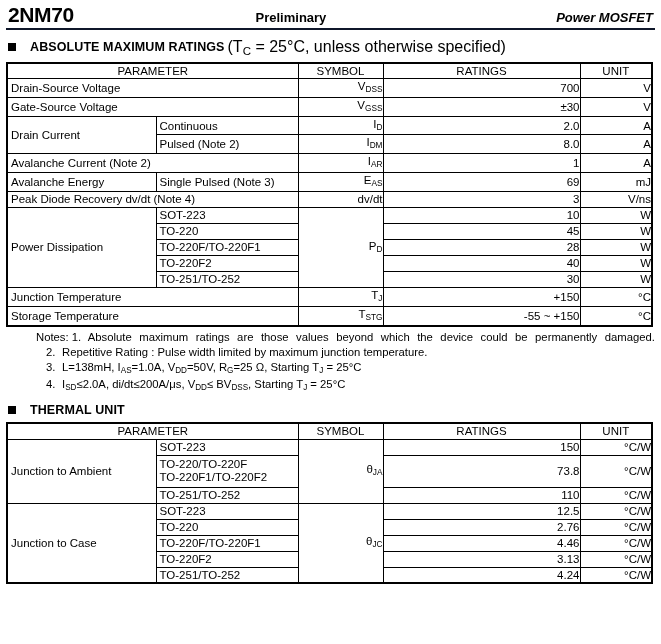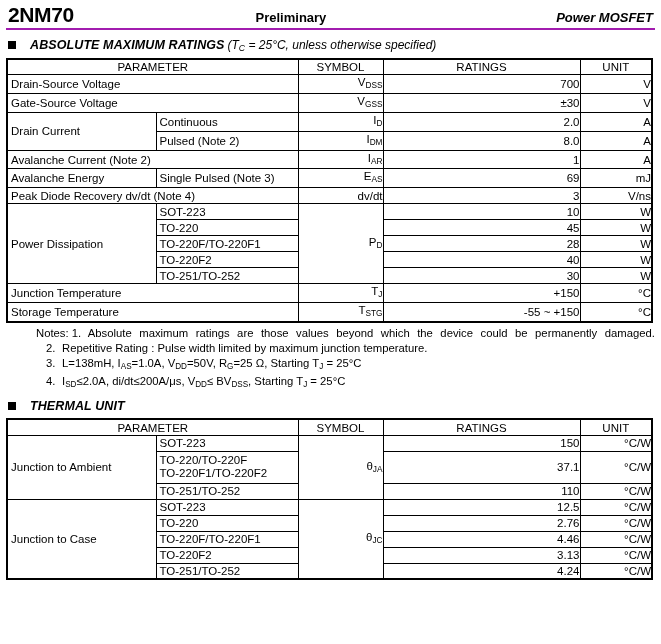--- a/index.html
+++ b/index.html
@@ -13,21 +13,21 @@
     overflow: hidden;
   }
   .page { padding: 0 6px; }
 
   
   .pg-header {
     display: flex;
     align-items: flex-end;
     justify-content: space-between;
     padding: 4px 2px 3px 2px;
-    border-bottom: 2px solid #a21caf;
+    border-bottom: 2px solid #0f172a;
   }
   .dev-name {
     font-size: 21px;
     font-weight: bold;
     letter-spacing: -0.4px;
     line-height: 1;
   }
   .prelim {
     font-size: 13px;
     font-weight: bold;
@@ -41,36 +41,35 @@
     line-height: 1;
     padding-bottom: 1px;
     margin-left: 48px;
   }
 
   
   .section-title {
     display: flex;
     align-items: center;
     margin: 8px 0 5px 2px;
-    font-style: italic;
   }
   .bullet {
     width: 8px; height: 8px;
     background: #000;
     display: inline-block;
     margin-right: 14px;
     flex: none;
   }
   .sec-main {
     font-size: 12.5px;
     font-weight: bold;
     letter-spacing: 0.1px;
   }
   .sec-sub {
-    font-size: 12px;
+    font-size: 16px;
     font-weight: normal;
     margin-left: 3px;
   }
   sub { font-size: 0.72em; vertical-align: -0.22em; }
 
   
   table.dt {
     width: 640px;
     border-collapse: collapse;
     table-layout: fixed;
@@ -276,21 +275,21 @@
           <td>SOT-223</td>
           <td class="c" rowspan="3">θ<sub>JA</sub></td>
           <td class="c">150</td>
           <td class="c">°C/W</td>
         </tr>
         <tr style="height:32px">
           <td>
             <div class="two-line">TO-220/TO-220F</div>
             <div class="two-line">TO-220F1/TO-220F2</div>
           </td>
-          <td class="c">37.1</td>
+          <td class="c">73.8</td>
           <td class="c">°C/W</td>
         </tr>
         <tr>
           <td>TO-251/TO-252</td>
           <td class="c">110</td>
           <td class="c">°C/W</td>
         </tr>
         <tr>
           <td rowspan="5">Junction to Case</td>
           <td>SOT-223</td>

